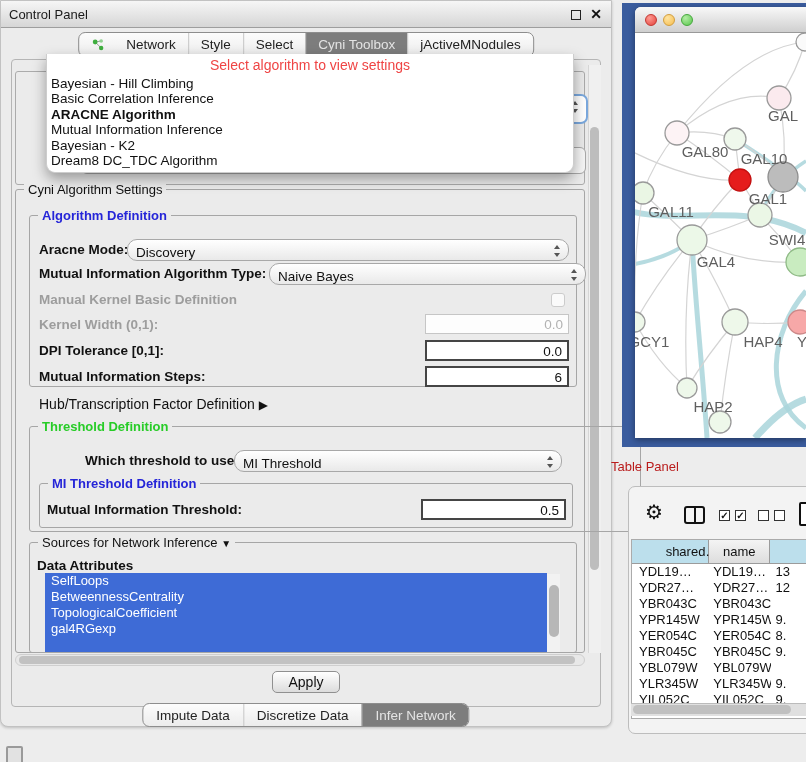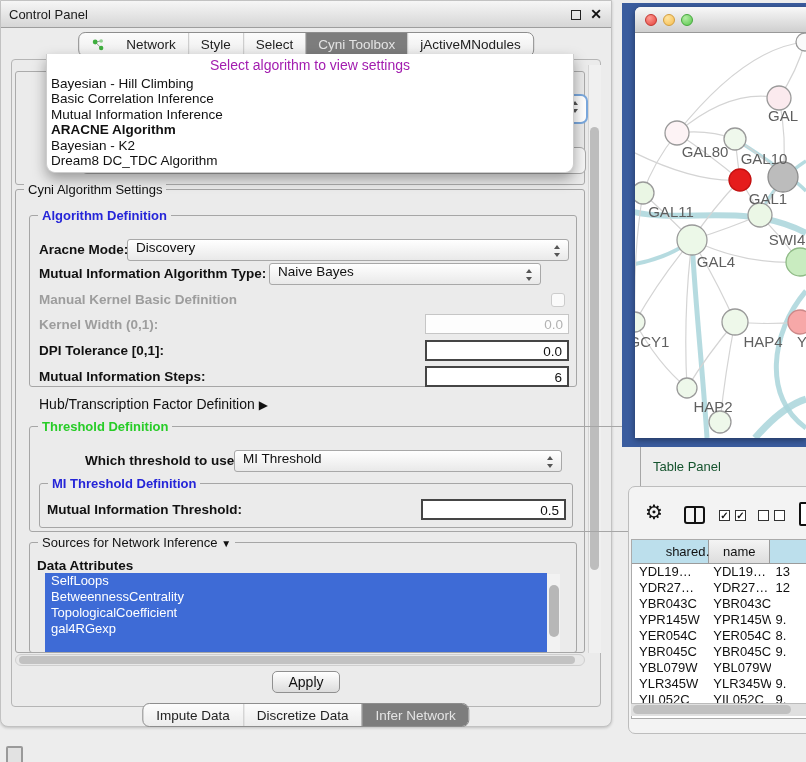--- a/index.html
+++ b/index.html
@@ -42,43 +42,43 @@
   .gb-title { position:absolute; top:-8px; left:8px; background:#ebebeb; padding:0 4px;
     font-size:13px; color:#111; white-space:nowrap; }
   .gb-title.blue  { color:#2525d8; font-weight:bold; }
   .gb-title.green { color:#27cc27; font-weight:bold; }
 
   .lbl  { position:absolute; font-size:13.5px; font-weight:bold; color:#111; white-space:nowrap; }
   .lbl.disabled { color:#9d9d9d; }
   .plain { font-weight:normal; font-size:14px; }
 
   .combo { position:absolute; height:22px; background:linear-gradient(#ffffff,#e9e9e9);
-    border:1px solid #a8a8a8; border-radius:3px; font-size:13.5px; color:#111;
-    display:flex; align-items:flex-start; padding-left:8px; }
+    border:1px solid #a8a8a8; border-radius:10px; font-size:13.5px; color:#111;
+    display:flex; align-items:flex-end; padding-left:8px; }
   .spin { position:absolute; right:7px; top:3px; width:8px; height:16px; }
   .spin::before { content:""; position:absolute; left:1px; top:2px; border-left:3.5px solid transparent;
     border-right:3.5px solid transparent; border-bottom:4.5px solid #555; }
   .spin::after  { content:""; position:absolute; left:1px; bottom:2px; border-left:3.5px solid transparent;
     border-right:3.5px solid transparent; border-top:4.5px solid #555; }
 
   .field { position:absolute; background:#fff; font-size:13.5px; color:#111;
     text-align:right; padding:2px 5px 0 0; }
   .field.active   { border:2px solid #454545; }
   .field.disabled { border:1px solid #c6c6c6; color:#b2b2b2; background:#fdfdfd; }
 
   .checkbox { position:absolute; width:14px; height:14px; border:1.5px solid #cccccc;
     border-radius:3px; background:#fafafa; }
 
   .tri { font-size:12px; color:#111; }
 
   
   .dropdown { position:absolute; left:45px; top:53px; width:528px; height:119px;
     background:#fff; border:1px solid #cdcdcd; border-top:none; border-radius:0 0 9px 9px;
     box-shadow:0 6px 14px rgba(0,0,0,.35); z-index:40; }
-  .dd-placeholder { height:22px; text-align:center; font-size:14px; color:#a21caf; padding-top:3px; }
+  .dd-placeholder { height:22px; text-align:center; font-size:14px; color:#ef4444; padding-top:3px; }
   .algo-item { font-size:13.5px; color:#111; line-height:15.4px; padding-left:4px; white-space:nowrap; }
   .algo-item.bold { font-weight:bold; }
 
   
   .remnant-group { position:absolute; left:14px; top:70px; width:570px; height:114px;
     border:1px solid #ababab; border-radius:3px; }
   .remnant-combo-blue { position:absolute; left:540px; top:93px; width:47px; height:30px;
     background:#fff; border:2.5px solid #7aa8dd; border-radius:7px; }
   .remnant-combo2 { position:absolute; left:80px; top:146px; width:505px; height:27px;
     background:#f6f6f6; border:1px solid #a8a8a8; border-radius:6px; }
@@ -109,21 +109,21 @@
     background:#fff; border-radius:6px 0 0 0; overflow:hidden; box-shadow:0 2px 6px rgba(0,0,0,.4); }
   .net-titlebar { position:absolute; left:0; top:0; width:100%; height:26px;
     background:linear-gradient(#f8f8f8,#cfcfcf); border-bottom:1px solid #999; }
   .tl { position:absolute; top:7px; width:12px; height:12px; border-radius:50%; }
   .tl.red    { left:10px; background:radial-gradient(circle at 35% 30%, #ff9a92, #e3433c); border:1px solid #c23732; }
   .tl.yellow { left:28px; background:radial-gradient(circle at 35% 30%, #ffe4a1, #f5bd4f); border:1px solid #d29e3e; }
   .tl.green  { left:46px; background:radial-gradient(circle at 35% 30%, #b3eda4, #58c64c); border:1px solid #46a83d; }
   .net-canvas { position:absolute; left:0; top:26px; }
 
   
-  .tp-label { position:absolute; left:653px; top:459px; font-size:13px; color:#14532d; }
+  .tp-label { position:absolute; left:611px; top:459px; font-size:13px; color:#b91c1c; }
   .tp-panel { position:absolute; left:628px; top:486px; width:200px; height:248px;
     background:#f3f3f3; border:1px solid #bdbdbd; border-radius:7px; }
   .gear-icon { position:absolute; left:16px; top:13px; font-size:20px; color:#111; }
   .col-icon { position:absolute; left:55px; top:19px; width:21px; height:18px;
     border:2px solid #111; border-radius:3px; }
   .col-icon::after { content:""; position:absolute; left:7.5px; top:0; width:2px; height:14px; background:#111; }
   .cb { position:absolute; width:11px; height:11px; border:1.5px solid #333; background:#fff;
     font-size:10px; line-height:10px; text-align:center; color:#111; font-weight:bold; }
   .doc-icon { position:absolute; left:170px; top:15px; width:20px; height:24px;
     border:2px solid #111; border-radius:2px; background:#fff; }
@@ -201,21 +201,21 @@
     <span class="gb-title blue">Algorithm Definition</span>
   </div>
 
   <span class="lbl" style="left:38px; top:241px;">Aracne Mode:</span>
   <div class="combo" style="left:126px; top:238px; width:442px;">
     <span>Discovery</span>
     <span class="spin"></span>
   </div>
 
   <span class="lbl" style="left:38px; top:265px;">Mutual Information Algorithm Type:</span>
-  <div class="combo" style="left:268px; top:262px; width:272px;">
+  <div class="combo" style="left:268px; top:262px; width:317px;">
     <span>Naive Bayes</span>
     <span class="spin"></span>
   </div>
 
   <span class="lbl disabled" style="left:38px; top:291px;">Manual Kernel Basic Definition</span>
   <span class="checkbox" style="left:550px; top:292px;"></span>
 
   <span class="lbl disabled" style="left:38px; top:316px;">Kernel Width (0,1):</span>
   <div class="field disabled" style="left:424px; top:313px; width:144px; height:20px;">0.0</div>
 
@@ -276,22 +276,22 @@
     <div class="tab selected">
         <span>Infer Network</span>
       </div>
   </div>
 
   <div class="dropdown">
     <div class="dd-placeholder">Select algorithm to view settings</div>
     <div>
         <div class="algo-item">Bayesian - Hill Climbing</div>
         <div class="algo-item">Basic Correlation Inference</div>
+        <div class="algo-item bold">ARACNE Algorithm</div>
         <div class="algo-item">Mutual Information Inference</div>
-        <div class="algo-item bold">ARACNE Algorithm</div>
         <div class="algo-item">Bayesian - K2</div>
         <div class="algo-item">Dream8 DC_TDC Algorithm</div>
       </div>
   </div>
 </div>
 
 <div class="mini-dock-icon"></div>
 
 <div class="desktop"></div>
 <div class="net-window">

